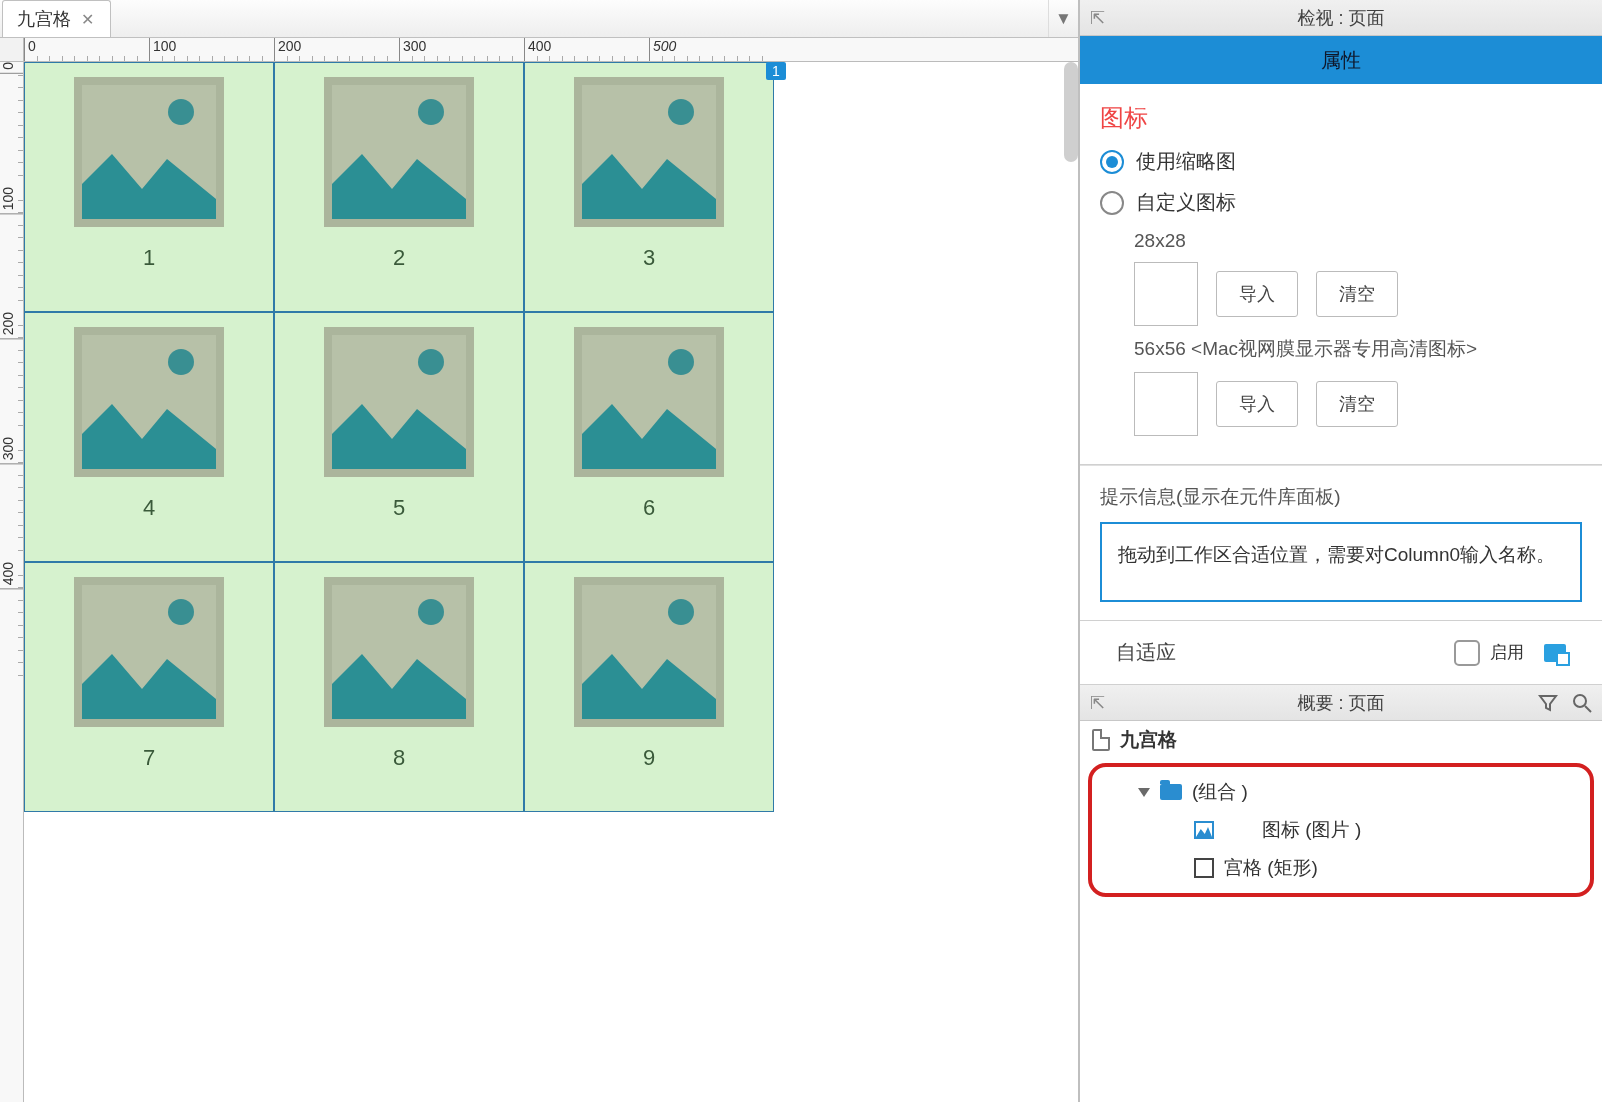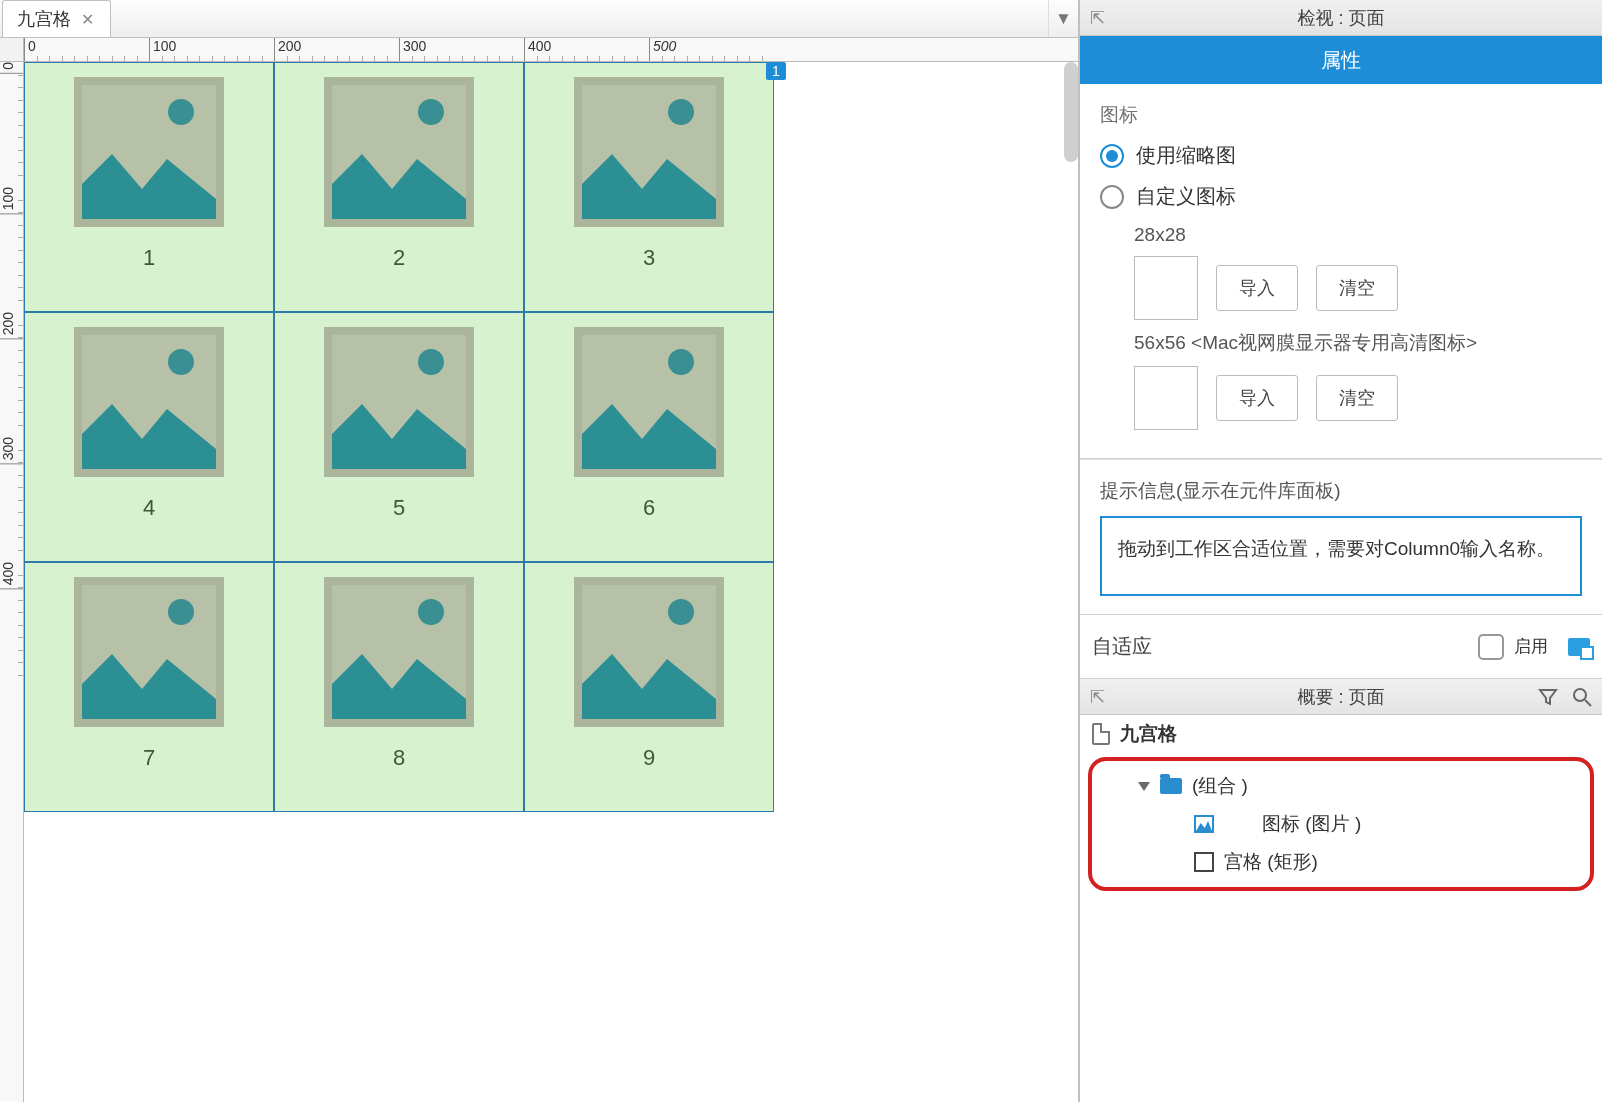--- a/index.html
+++ b/index.html
@@ -37,40 +37,40 @@
 .side { position:absolute; top:0; right:0; width:524px; bottom:0; background:#f7f7f7; border-left:2px solid #bfbfbf; display:flex; flex-direction:column; }
 
 .panel-head { background:linear-gradient(#f0f0f0,#e4e4e4); border-bottom:1px solid #c7c7c7; height:36px; display:flex; align-items:center; padding:0 10px; font-size:18px; color:#404040; }
 .panel-head .collapse { color:#888; margin-right:auto; }
 .panel-head .title { position:absolute; left:0; right:0; text-align:center; pointer-events:none; }
 .panel-head .tools { margin-left:auto; display:flex; gap:14px; color:#666; }
 
 
 .inspect-tabs { display:flex; height:48px; }
 .inspect-tabs .itab { flex:1; display:flex; align-items:center; justify-content:center; background:#fff; color:#555; font-size:20px; border-bottom:1px solid #cfcfcf; cursor:pointer; }
-.inspect-tabs .itab.active { background:#1c8dd6; color:#ffffff; border-bottom:none;text-align:right; }
+.inspect-tabs .itab.active { background:#1c8dd6; color:#0f172a; border-bottom:none;text-align:right; }
 
 .inspect-body { background:#fff; padding:18px 20px; border-bottom:1px solid #d0d0d0; }
-.sect-label { font-size:19px; color:#737373; margin-bottom:14px; }
+.sect-label { font-size:24px; color:#ef4444; margin-bottom:14px; }
 .radio-row { display:flex; align-items:center; gap:12px; margin-bottom:14px; font-size:20px; }
 .radio { width:24px; height:24px; border:2px solid #888; border-radius:50%; display:flex; align-items:center; justify-content:center; }
 .radio.checked { border-color:#1c8dd6; }
 .radio.checked::after { content:""; width:12px; height:12px; background:#1c8dd6; border-radius:50%; }
 
 .icon-spec { margin-left:34px; margin-bottom:10px; }
 .icon-spec .dim { font-size:19px; color:#555; margin-bottom:10px; }
 .icon-spec-row { display:flex; align-items:center; gap:18px; }
 .thumb-box { width:64px; height:64px; background:#fff; border:1px solid #bbb; }
 .btn { background:#fff; border:1px solid #bbb; padding:10px 22px; font-size:18px; color:#444; border-radius:3px; cursor:pointer; }
 
 .hint-sect { background:#fff; padding:18px 20px; border-top:1px solid #e0e0e0; border-bottom:1px solid #d0d0d0; }
 .hint-label { font-size:19px; color:#555; margin-bottom:12px; }
 .hint-box { border:2px solid #1c8dd6; padding:16px; font-size:19px; color:#333; line-height:1.6; min-height:80px; }
 
-.adapt-sect { background:#fff; padding:18px 12px; display:flex; align-items:center; border-bottom:1px solid #d0d0d0; }
+.adapt-sect { background:#fff; padding:18px 36px; display:flex; align-items:center; border-bottom:1px solid #d0d0d0; }
 .adapt-sect .al { font-size:20px; color:#444; }
 .adapt-sect .ar { margin-left:auto; display:flex; align-items:center; gap:10px; }
 .chk { width:26px; height:26px; border:2px solid #999; border-radius:5px; background:#fff; }
 .preset-ic { width:22px; height:18px; background:linear-gradient(#2aa0e0,#2aa0e0); border-radius:2px; margin-left:10px; position:relative; }
 .preset-ic::after{content:"";position:absolute;right:-4px;bottom:-4px;width:10px;height:10px;background:#fff;border:2px solid #2aa0e0;}
 
 
 .outline { flex:1; background:#fff; overflow:auto; }
 .outline-row { display:flex; align-items:center; padding:6px 12px; font-size:19px; color:#333; gap:10px; }
 .outline-row .disc { width:0;height:0;border-left:6px solid transparent;border-right:6px solid transparent;border-top:9px solid #6a6a6a; }

